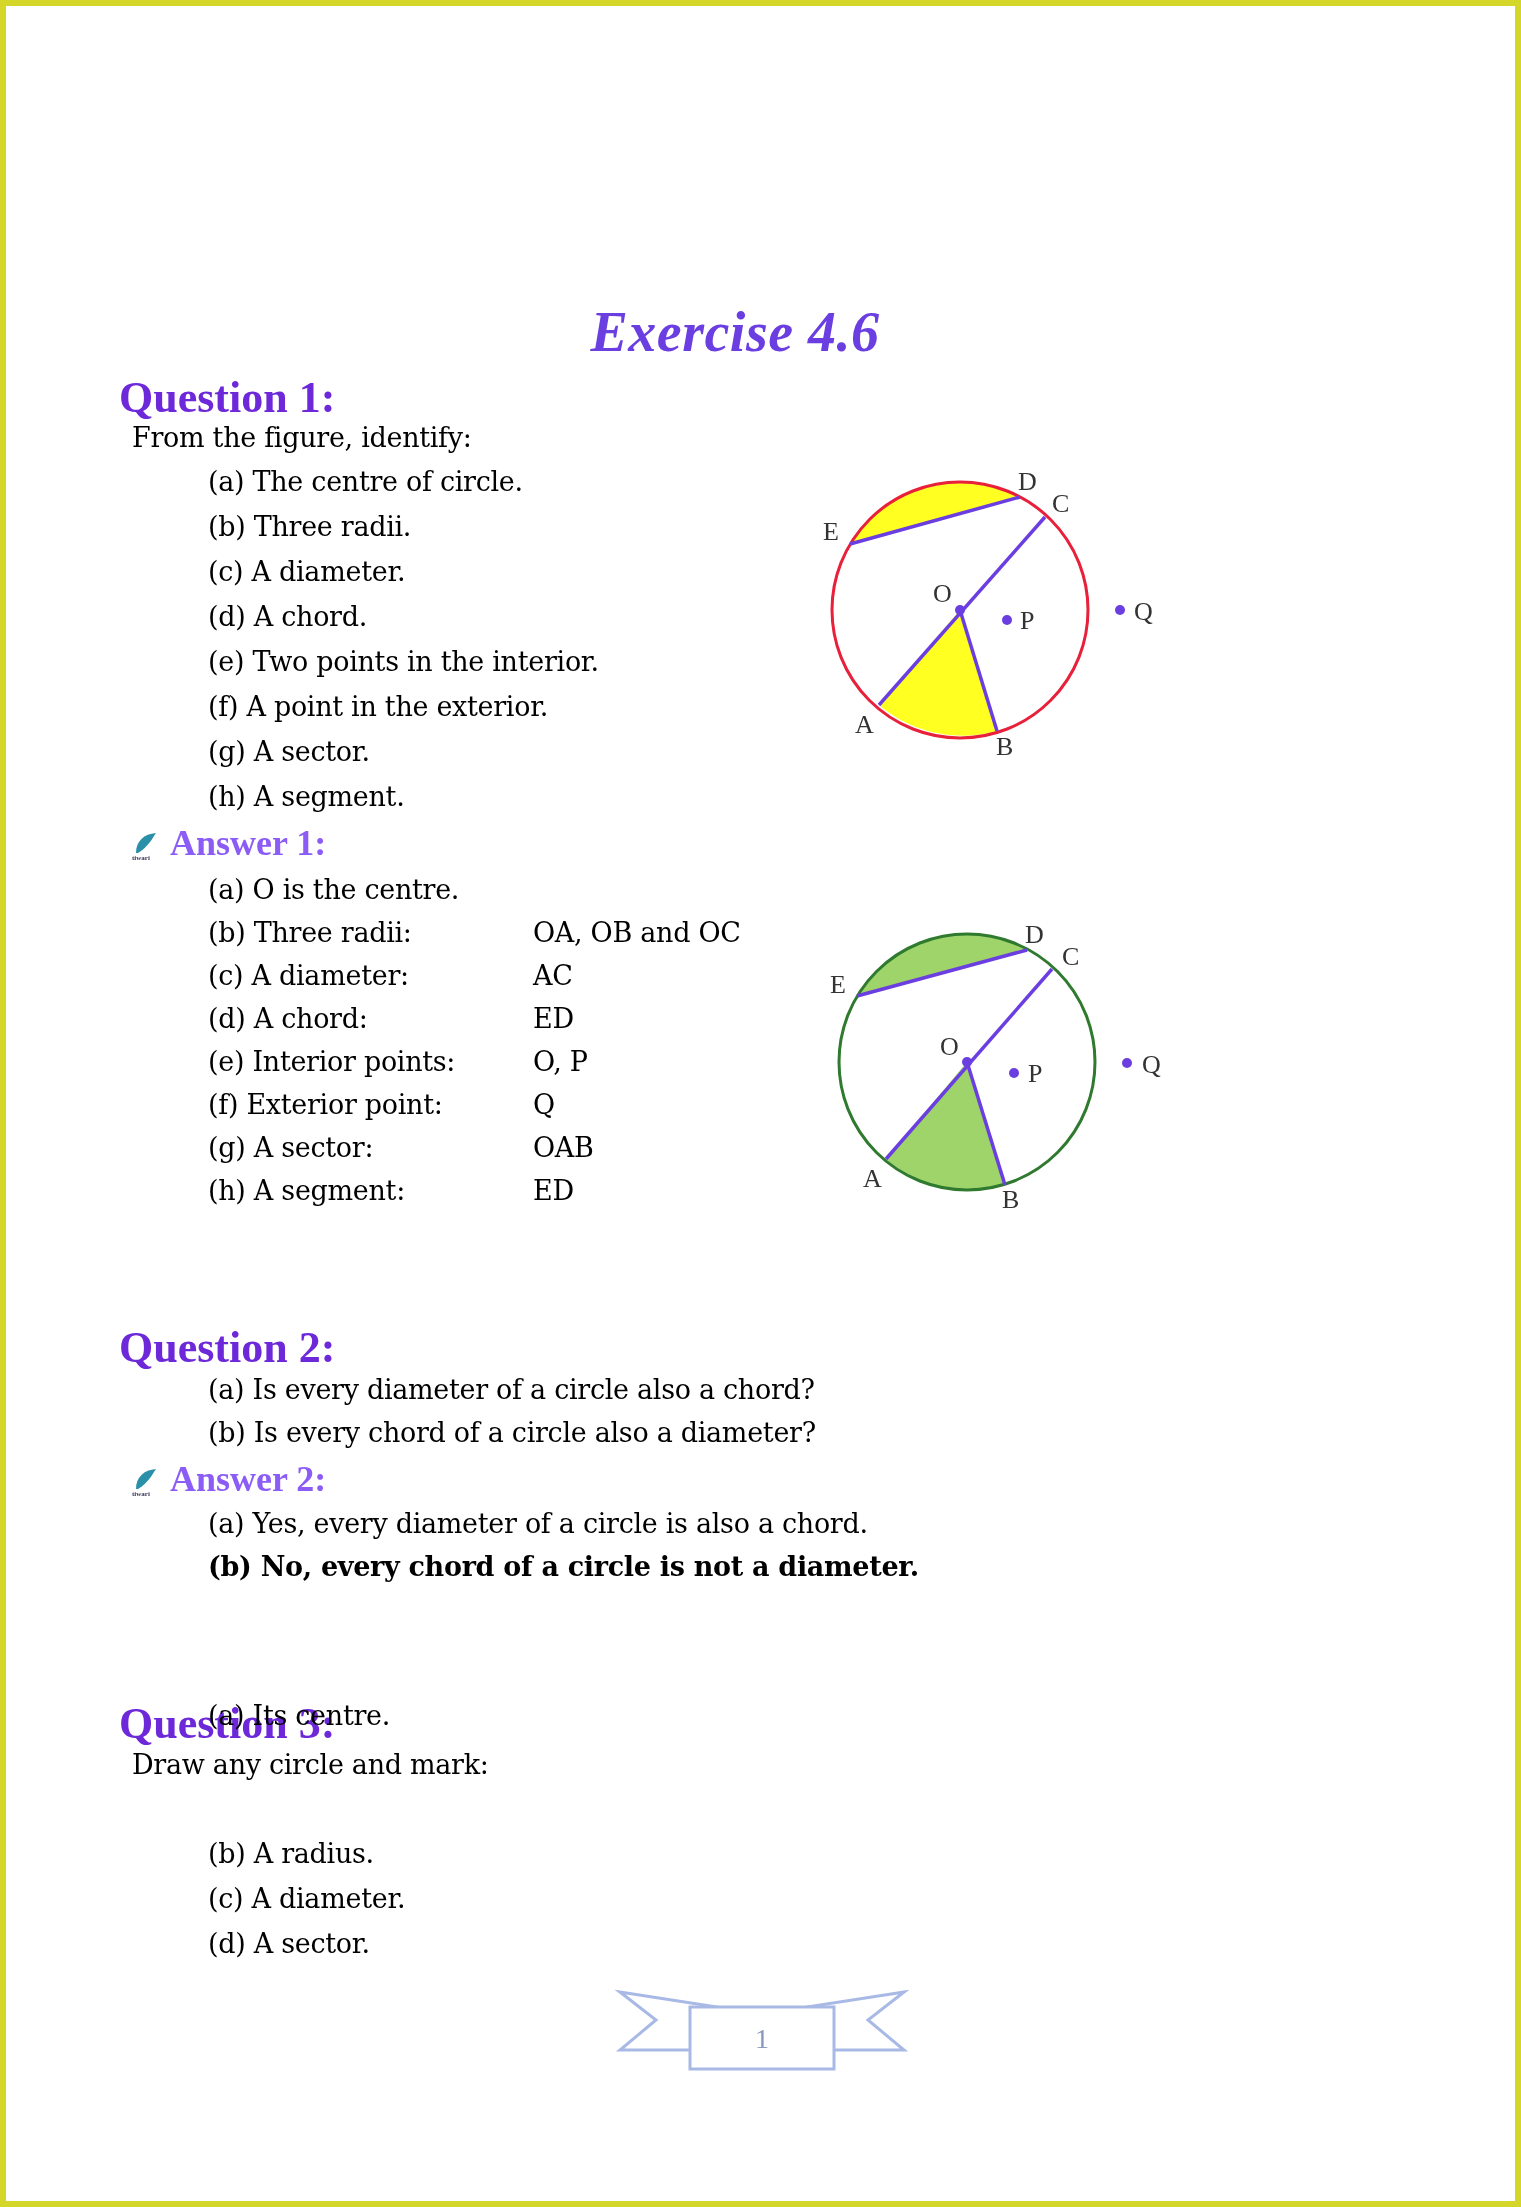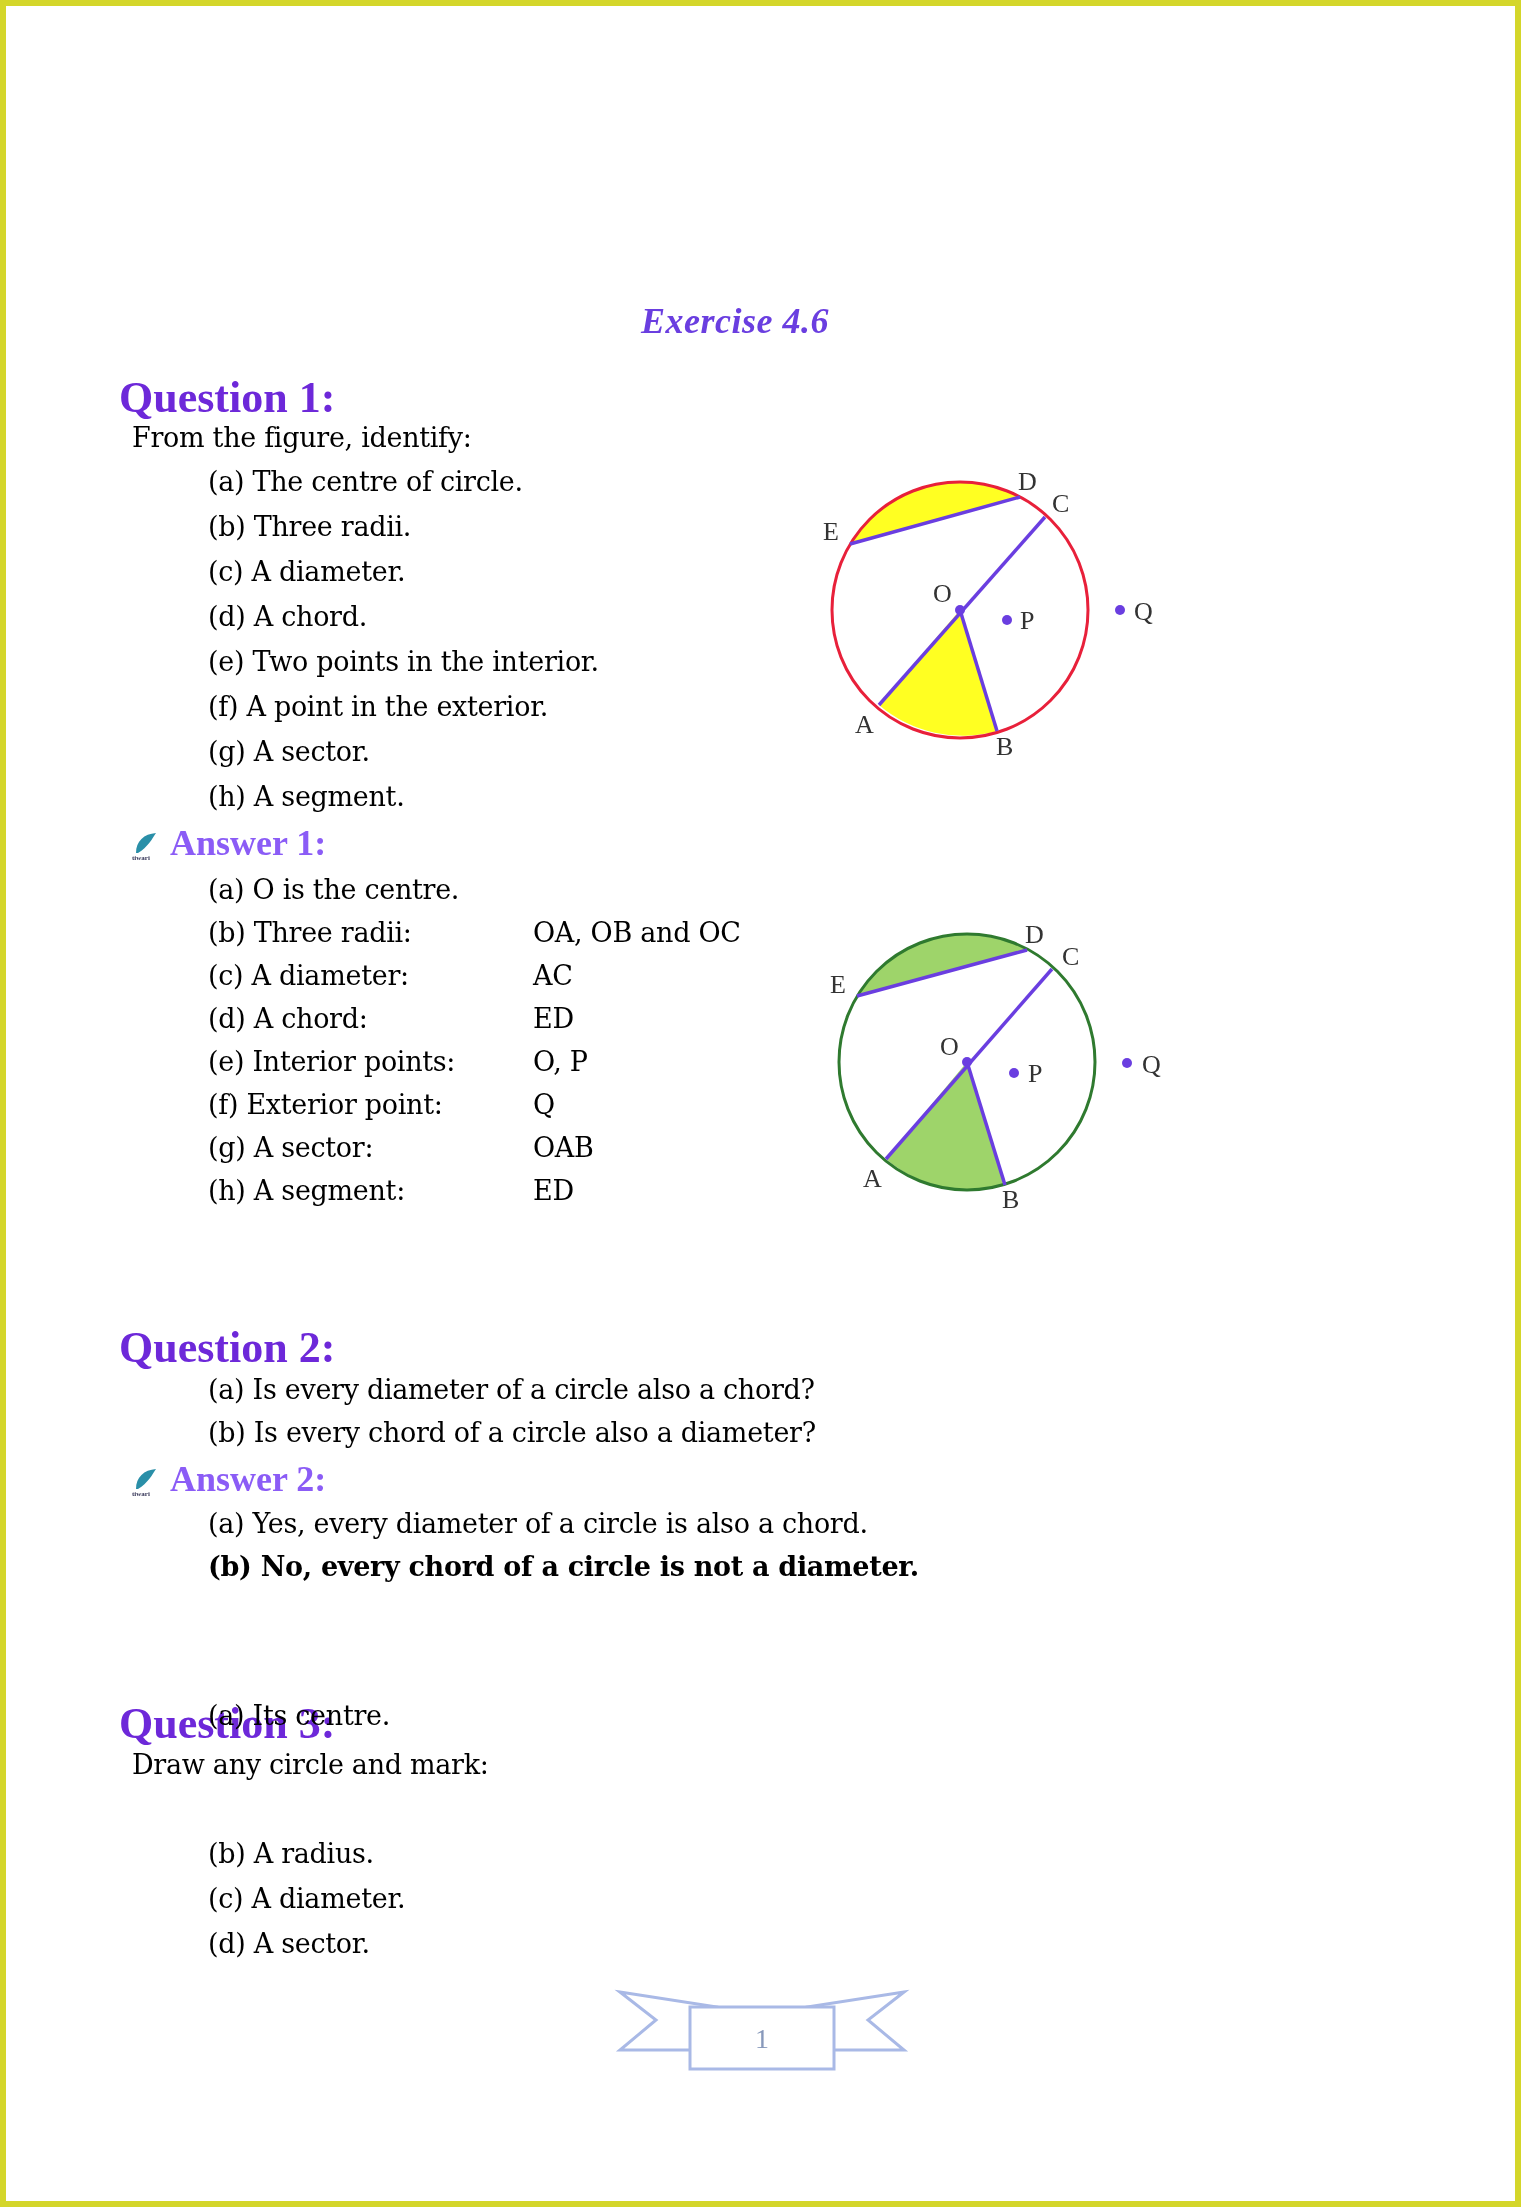--- a/index.html
+++ b/index.html
@@ -8,21 +8,21 @@
     background:#ffffff;
     font-family:"DejaVu Serif", serif;
   }
   .page-border {
     position:absolute; left:0; top:0; width:1521px; height:2207px;
     box-sizing:border-box; border:6px solid #d4d62a; pointer-events:none;
   }
   .title {
     position:absolute; left:0; width:1470px; top:300px; text-align:center;
     font-family:"Liberation Serif", serif; font-style:italic; font-weight:bold;
-    font-size:36px; color:#6a3ee0; letter-spacing:0.5px;
+    font-size:56px; color:#6a3ee0; letter-spacing:0.5px;
   }
   .qhead {
     position:absolute; left:119px; font-family:"Liberation Serif", serif;
     font-weight:bold; font-size:44px; color:#6d28d9;
   }
   .ahead {
     position:absolute; left:132px; font-family:"Liberation Serif", serif;
     font-weight:bold; font-size:36px; color:#8b5cf6; display:flex; align-items:center;
   }
   .ahead .logo { width:28px; height:30px; margin-right:10px; position:relative; }

